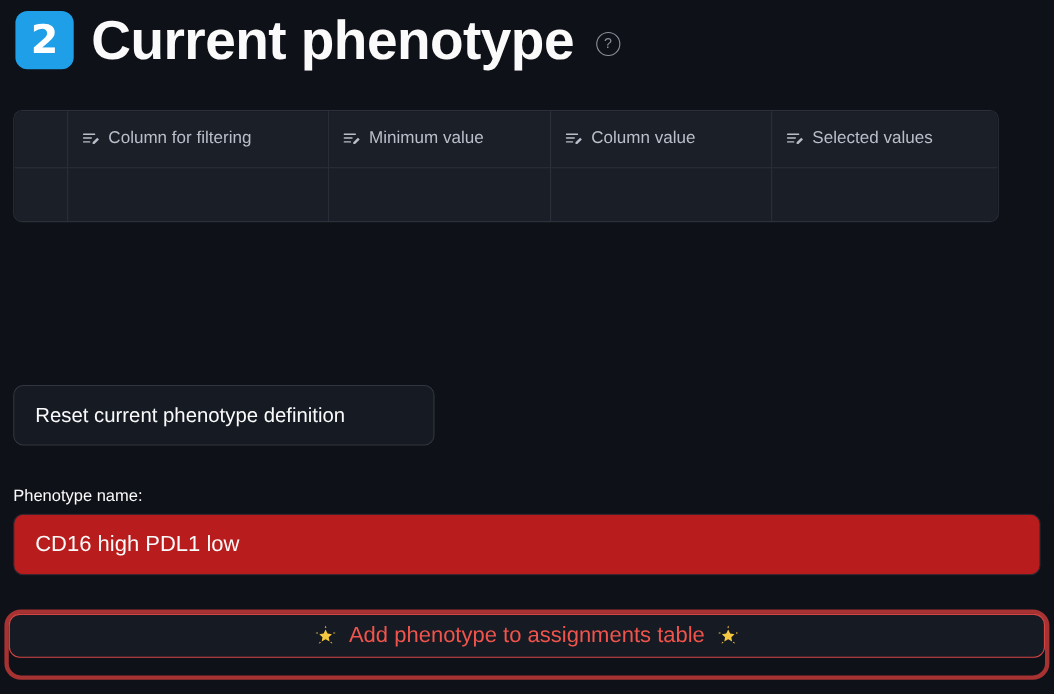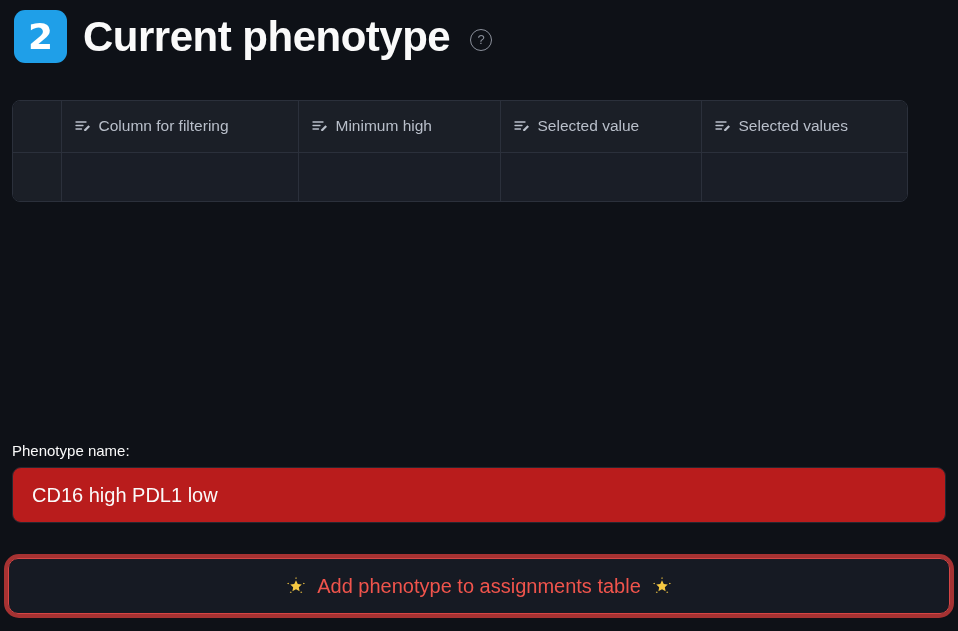--- a/index.html
+++ b/index.html
@@ -38,21 +38,21 @@
     font-weight: 700;
     display: flex;
     align-items: center;
     justify-content: center;
     line-height: 1;
     flex: none;
     font-family: "DejaVu Sans", sans-serif;
   }
   .page-title {
     color: #fafafa;
-    font-size: 42px;
+    font-size: 50px;
     font-weight: 700;
     letter-spacing: -0.5px;
     line-height: 1;
     white-space: nowrap;
   }
   .help-icon {
     width: 20px;
     height: 20px;
     border-radius: 50%;
     border: 1.6px solid #8b909b;
@@ -191,21 +191,21 @@
     border: 4px solid #a63232;
     border-radius: 15px;
     box-sizing: border-box;
     padding: 0;
   }
   .add-btn {
     position: absolute;
     left: 8px;
     top: 558px;
     width: 942px;
-    height: 56px;
+    height: 40px;
     background: #161a23;
     border: 1.5px solid #d64545;
     border-radius: 10px;
     box-sizing: border-box;
     display: flex;
     align-items: center;
     justify-content: center;
     gap: 11px;
     color: #f0544c;
     font-size: 20px;
@@ -258,34 +258,34 @@
           <th>
             <span class="th-inner">
               <span>
                 <svg class="col-type-icon" viewBox="0 0 16 14" fill="none" stroke="#b9bfca" stroke-width="1.3" stroke-linecap="round">
                   <line x1="1" y1="3" x2="11" y2="3"></line>
                   <line x1="1" y1="6.5" x2="8" y2="6.5"></line>
                   <line x1="1" y1="10" x2="6.5" y2="10"></line>
                   <path d="M13.4 6.2 L15 7.8 L10.8 12 L9.2 12 L9.2 10.4 Z" fill="#b9bfca" stroke="none"></path>
                 </svg>
               </span>
-              <span>Minimum high</span>
+              <span>Minimum value</span>
             </span>
           </th>
           <th>
             <span class="th-inner">
               <span>
                 <svg class="col-type-icon" viewBox="0 0 16 14" fill="none" stroke="#b9bfca" stroke-width="1.3" stroke-linecap="round">
                   <line x1="1" y1="3" x2="11" y2="3"></line>
                   <line x1="1" y1="6.5" x2="8" y2="6.5"></line>
                   <line x1="1" y1="10" x2="6.5" y2="10"></line>
                   <path d="M13.4 6.2 L15 7.8 L10.8 12 L9.2 12 L9.2 10.4 Z" fill="#b9bfca" stroke="none"></path>
                 </svg>
               </span>
-              <span>Selected value</span>
+              <span>Column value</span>
             </span>
           </th>
           <th>
             <span class="th-inner">
               <span>
                 <svg class="col-type-icon" viewBox="0 0 16 14" fill="none" stroke="#b9bfca" stroke-width="1.3" stroke-linecap="round">
                   <line x1="1" y1="3" x2="11" y2="3"></line>
                   <line x1="1" y1="6.5" x2="8" y2="6.5"></line>
                   <line x1="1" y1="10" x2="6.5" y2="10"></line>
                   <path d="M13.4 6.2 L15 7.8 L10.8 12 L9.2 12 L9.2 10.4 Z" fill="#b9bfca" stroke="none"></path>
@@ -301,20 +301,23 @@
           <td class="gutter"></td>
           <td class="cell"></td>
           <td class="cell"></td>
           <td class="cell"></td>
           <td class="cell"></td>
         </tr>
       </tbody>
     </table>
   </div>
 
+  <div class="reset-btn">
+    <span>Reset current phenotype definition</span>
+  </div>
 
   <div class="field-label">Phenotype name:</div>
   <input class="text-input" type="text" value="CD16 high PDL1 low" style="">
 
   <div class="add-btn-ring"></div>
   <div class="add-btn">
     <span class="spark">
       <svg width="20" height="20" viewBox="0 0 24 24">
         <path d="M12 5.2 L14.1 9.6 L18.9 10.2 L15.4 13.5 L16.3 18.2 L12 15.9 L7.7 18.2 L8.6 13.5 L5.1 10.2 L9.9 9.6 Z" fill="#f5c842"></path>
         <path d="M12 0.8 L12.9 3.2 L11.1 3.2 Z" fill="#f5c842"></path>

